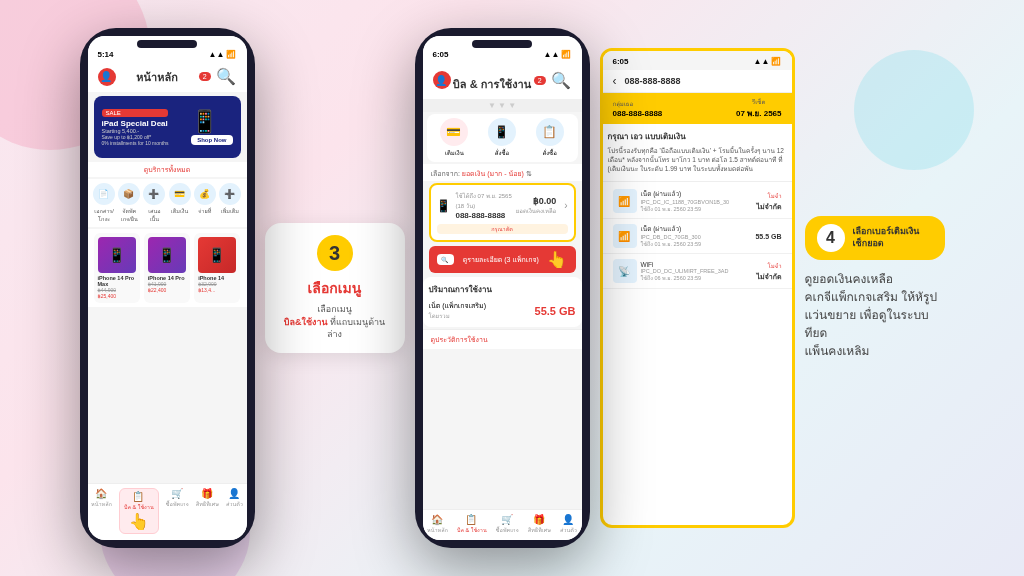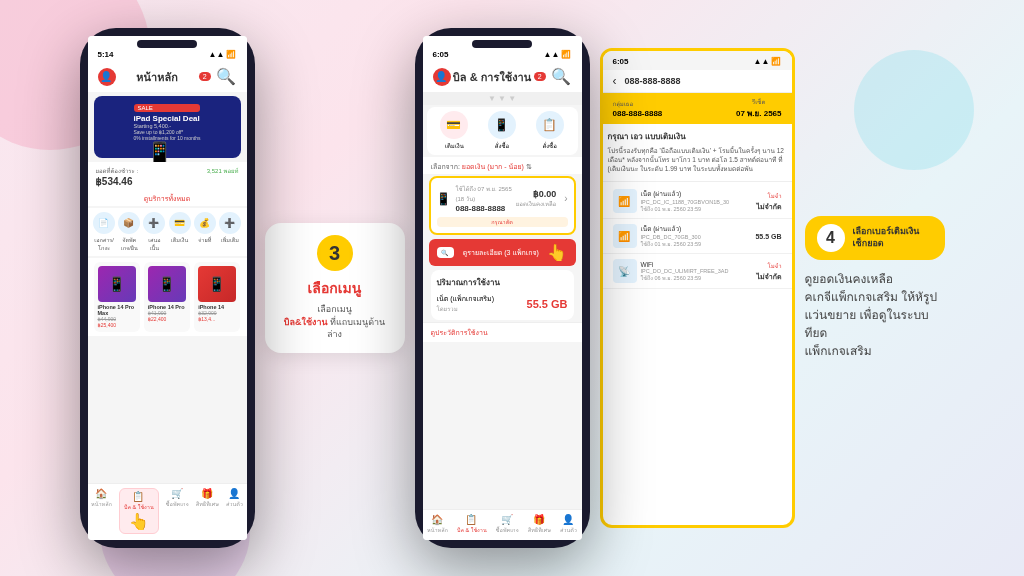--- a/index.html
+++ b/index.html
@@ -51,21 +51,21 @@
       border-radius: 36px;
       padding: 8px;
       box-shadow: 0 20px 60px rgba(0,0,0,0.4);
       position: relative;
       flex-shrink: 0;
     }
     .phone-screen {
       width: 100%;
       height: 100%;
       background: #f5f5f5;
-      border-radius: 4px;
+      border-radius: 17px;
       overflow: hidden;
       display: flex;
       flex-direction: column;
     }
     .phone-notch {
       position: absolute;
       top: 12px;
       left: 50%;
       transform: translateX(-50%);
       width: 60px;
@@ -112,21 +112,20 @@
 
     .banner-area {
       background: #1a237e;
       margin: 4px 6px;
       border-radius: 8px;
       padding: 8px;
       display: flex;
       align-items: center;
       justify-content: space-between;
       height: 62px;
-      flex-direction: column;
     }
     .shop-btn {
       background: #fff;
       color: #1a237e;
       border-radius: 4px;
       padding: 2px 6px;
       font-size: 6px;
       font-weight: bold;
     }
 
@@ -301,20 +300,21 @@
       background: #fff;
       display: flex;
       justify-content: space-between;
       align-items: center;
       padding: 4px 10px 6px;
     }
     .bill-title {
       font-size: 11px;
       font-weight: bold;
       color: #333;
+      margin-top: 8px;
     }
     .topup-section {
       display: flex;
       justify-content: space-around;
       background: #fff;
       padding: 4px;
       margin: 2px 4px;
       border-radius: 8px;
     }
     .topup-btn {
@@ -407,21 +407,21 @@
       border-radius: 4px;
       padding: 2px 5px;
       font-size: 6px;
       display: flex;
       align-items: center;
       gap: 2px;
     }
 
     .usage-section {
       background: #fff;
-      margin: 2px 8px;
+      margin: 2px 0;
       border-radius: 8px;
       padding: 6px;
     }
     .usage-title {
       font-size: 8px;
       font-weight: bold;
       color: #333;
       margin-bottom: 4px;
     }
     .usage-row {
@@ -631,27 +631,20 @@
           <div style="color:#ccc;font-size:5.5px;">Starting 5,400.-</div>
           <div style="color:#ccc;font-size:5px;">Save up to ฿1,200 off*</div>
           <div style="color:#ccc;font-size:5px;">0% installments for 10 months</div>
         </div>
         <div>
           <div style="font-size:22px;">📱</div>
           <div class="shop-btn">Shop Now</div>
         </div>
       </div>
 
-      <div class="points-row">
-        <div>
-          <div style="font-size:6px;color:#666;">ยอดที่ต้องชำระ :</div>
-          <div class="price-large">฿534.46</div>
-        </div>
-        <div style="font-size:6px;color:#4caf50;">3,521 พอยท์</div>
-      </div>
 
       <div style="font-size:7px;color:#e53935;text-align:center;padding:2px;background:#fff;">ดูบริการทั้งหมด</div>
       <div class="services-row">
         <div class="service-item">
           <div class="service-icon">📄</div>
           <span class="service-label">เอกสาร/<br>โกงะ</span>
         </div>
         <div class="service-item">
           <div class="service-icon">📦</div>
           <span class="service-label">จัดพัค<br>เกจ/ยิน</span>
@@ -897,17 +890,17 @@
 
   <div class="step4-area">
     <div class="step4-bubble">
       <div class="step4-number">4</div>
       <div class="step4-title">เลือกเบอร์เติมเงิน<br>เช็กยอด</div>
     </div>
     <div class="step4-desc">
       <span>ดูยอดเงินคงเหลือ</span><br>
       <span>คเกจีแพ็กเกจเสริม ให้หัรูป</span><br>
       <span>แว่นขยาย เพื่อดูในระบบทียด</span><br>
-      <span>แพ็กเกจเสริม</span>
+      <span>แพ็นคงเหลิม</span>
     </div>
   </div>
 
 </div>
 
 </body></html>

